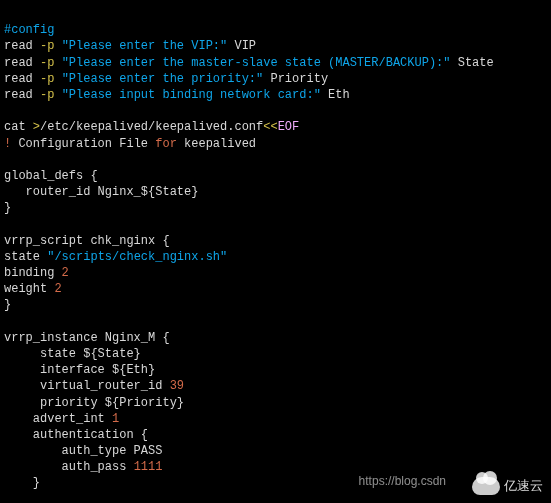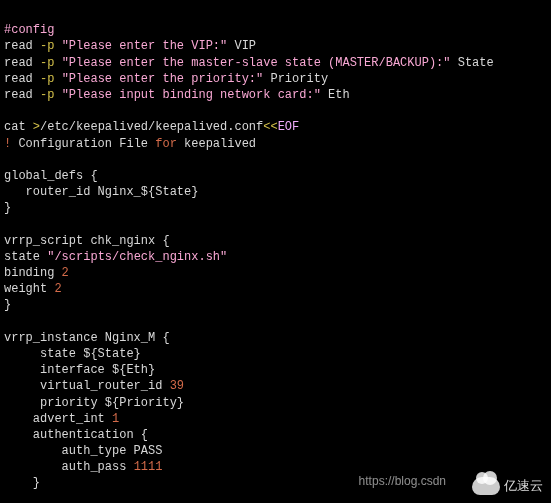--- a/index.html
+++ b/index.html
@@ -12,21 +12,21 @@
     line-height: 1.35;
     width: 551px;
     height: 503px;
     overflow: hidden;
     position: relative;
   }
   .code-area {
     padding: 6px 4px;
     white-space: pre;
   }
-  .green { color: #f9a8d4; }
+  .green { color: #0ea5e9; }
   .yellow { color: #d4c14a; }
   .red { color: #d46b4a; }
   .cyan { color: #f0abfc; }
   .white { color: #d8d8d8; font-family: Liberation Mono, monospace; }
   .watermark-url {
     position: absolute;
     bottom: 14px;
     right: 105px;
     color: rgba(255,255,255,0.55);
     font-size: 12px;

